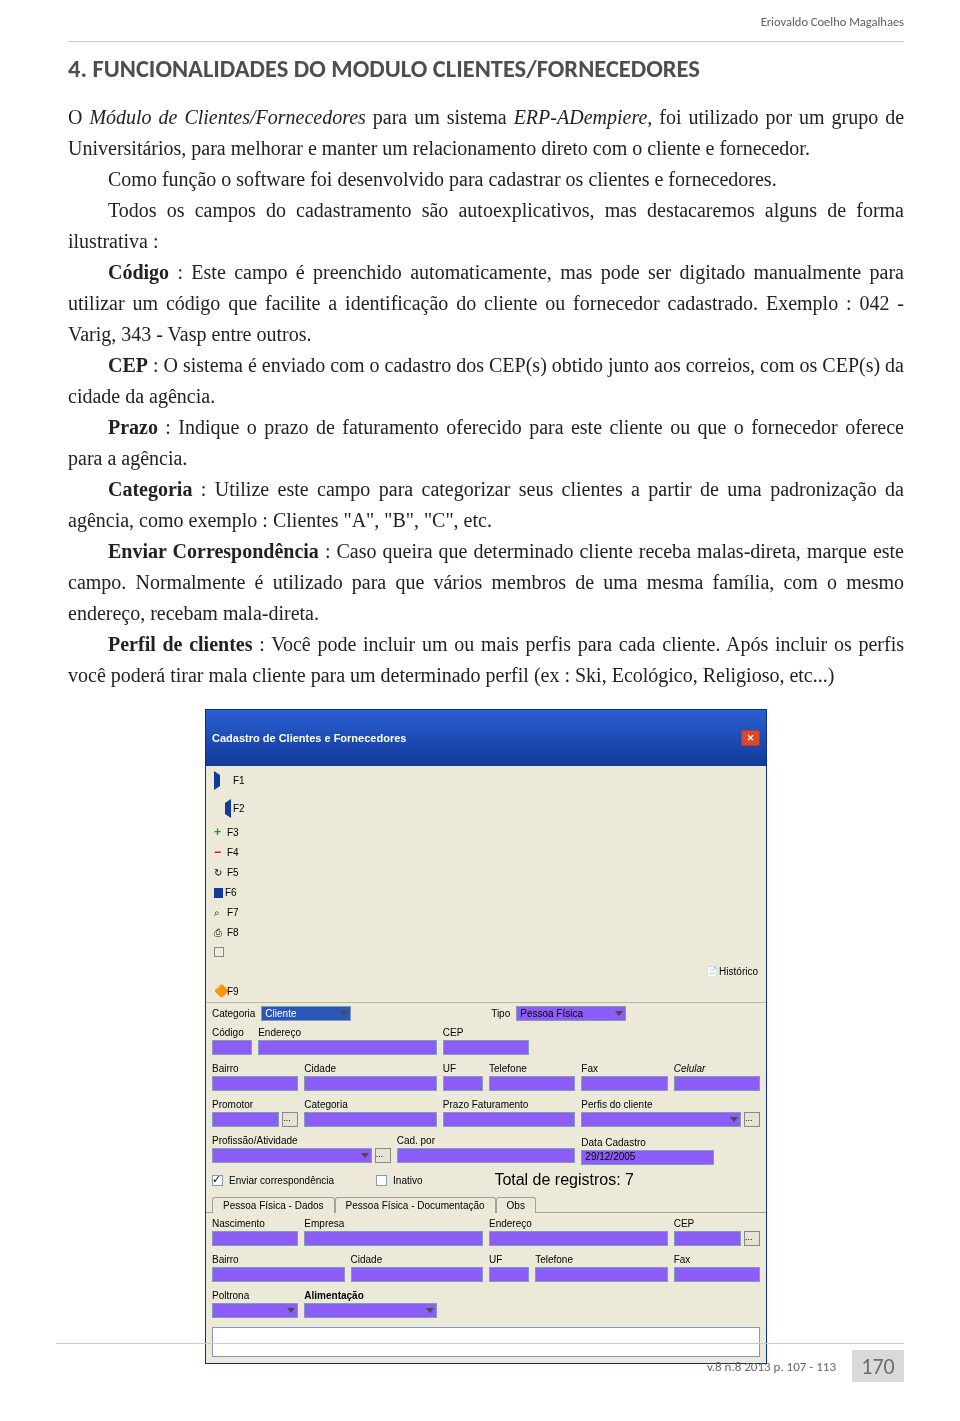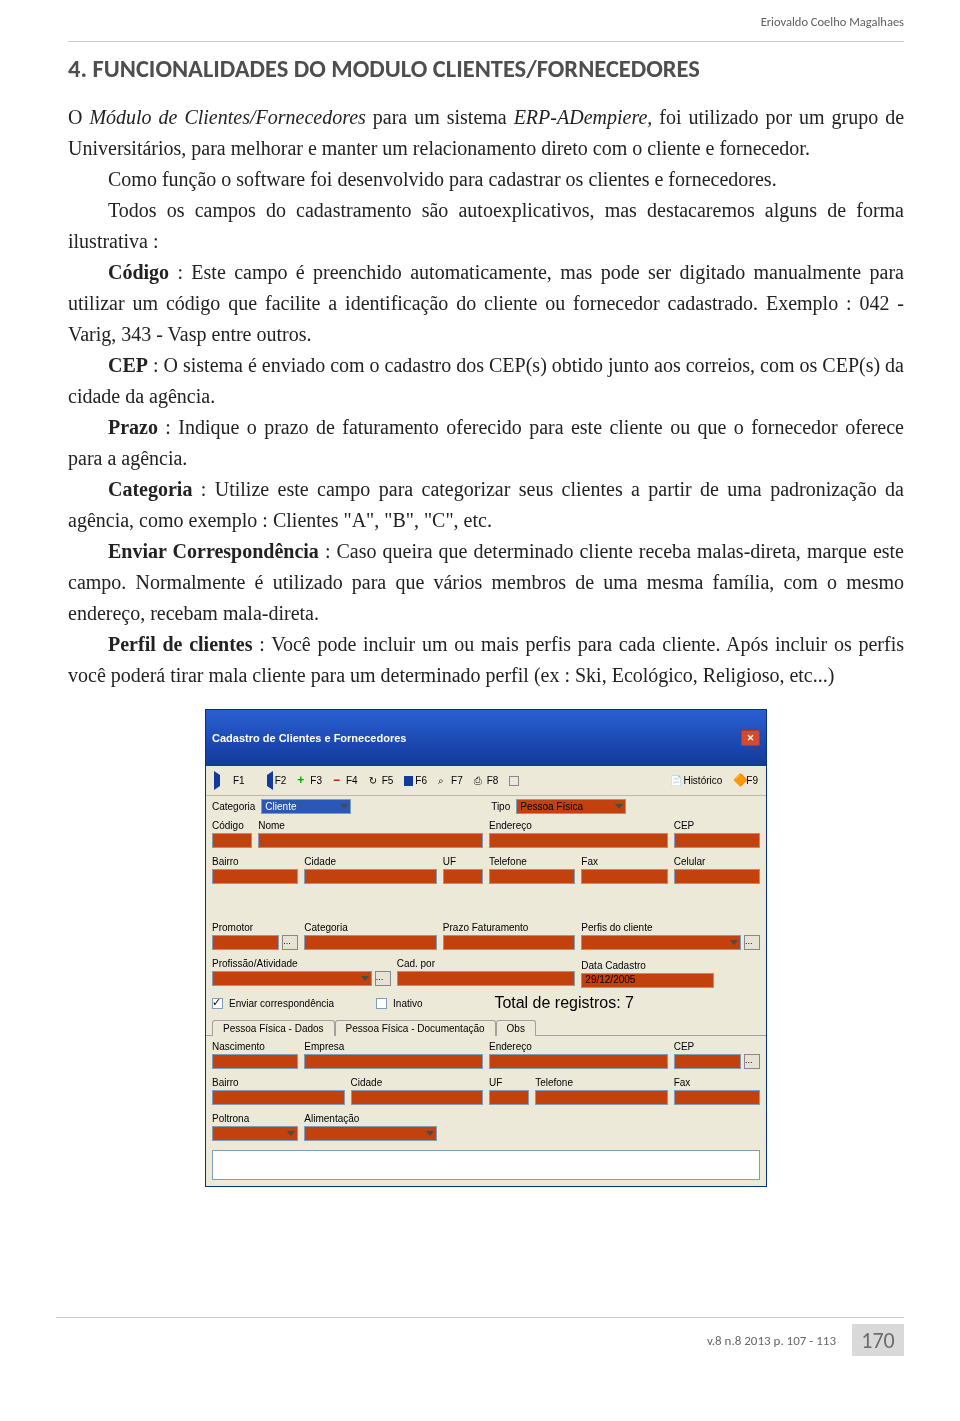--- a/index.html
+++ b/index.html
@@ -86,37 +86,38 @@
       justify-content: center;
       color: #fff;
       font-weight: bold;
       font-size: 9px;
     }
     .toolbar {
       display: flex;
       gap: 7px;
       padding: 4px 6px;
       border-bottom: 1px solid #bcb8a6;
-      align-items: center;
+      align-items: flex-start;
       font-size: 10px;
+      flex-direction: column;
     }
     .tbtn {
       display: inline-flex;
       align-items: center;
       gap: 2px;
       padding: 1px 2px;
       white-space: nowrap;
     }
     .tbtn .ic { width: 11px; height: 11px; display: inline-block; }
     .hist { margin-left: auto; }
     .row { display: flex; align-items: center; gap: 6px; padding: 3px 6px; }
     .lbl { white-space: nowrap; }
     .fld {
       border: 1px solid #7f9db9;
-      background: #c2410c;
+      background: #8b5cf6;
       height: 15px;
       box-sizing: border-box;
       padding: 0 3px;
       font-size: 10px;
       display: inline-flex;
       align-items: center;
     }
     .sel {
       position: relative;
     }
@@ -266,45 +267,44 @@
         <span class="spacer"></span>
         <span class="lbl">Tipo</span>
         <span class="fld sel" style="width:110px;">
             <span>Pessoa Física</span>
           </span>
         <span class="spacer"></span>
       </div>
 
       <div class="grid5">
         <div class="col" style="grid-column:span 1;"><span class="lbl">Código</span><div class="fld"></div></div>
-        <div class="col" style="grid-column:span 5;"><span class="lbl">Nome</span><div class="fld"></div></div>
         <div class="col" style="grid-column:span 4;"><span class="lbl">Endereço</span><div class="fld"></div></div>
         <div class="col" style="grid-column:span 2;"><span class="lbl">CEP</span><div class="fld"></div></div>
       </div>
 
       <div class="grid5">
         <div class="col" style="grid-column:span 2;"><span class="lbl">Bairro</span><div class="fld"></div></div>
         <div class="col" style="grid-column:span 3;"><span class="lbl">Cidade</span><div class="fld"></div></div>
         <div class="col" style="grid-column:span 1;"><span class="lbl">UF</span><div class="fld"></div></div>
         <div class="col" style="grid-column:span 2;"><span class="lbl">Telefone</span><div class="fld"></div></div>
         <div class="col" style="grid-column:span 2;"><span class="lbl">Fax</span><div class="fld"></div></div>
-        <div class="col" style="grid-column:span 2;"><span class="lbl">Celular</span><div class="fld"></div></div>
+        <div class="col" style="grid-column:span 2;font-style:italic;"><span class="lbl">Celular</span><div class="fld"></div></div>
       </div>
 
       <div class="grid5">
         <div class="col" style="grid-column:span 2;">
           <span class="lbl">Promotor</span>
           <div style="display:flex;gap:3px;">
               <div class="fld" style="flex:1;"></div>
               <span class="btn">...</span>
             </div>
         </div>
         <div class="col" style="grid-column:span 3;"><span class="lbl">Categoria</span><div class="fld"></div></div>
         <div class="col" style="grid-column:span 3;"><span class="lbl">Prazo Faturamento</span><div class="fld"></div></div>
-        <div class="col" style="grid-column:span 4;margin-top:30px;">
+        <div class="col" style="grid-column:span 4;">
           <span class="lbl">Perfis do cliente</span>
           <div style="display:flex;gap:3px;">
               <div class="fld sel" style="flex:1;"></div>
               <span class="btn">...</span>
             </div>
         </div>
       </div>
 
       <div class="grid5">
         <div class="col" style="grid-column:span 4;">
@@ -355,21 +355,21 @@
       </div>
       <div class="grid5">
         <div class="col" style="grid-column:span 3;"><span class="lbl">Bairro</span><div class="fld"></div></div>
         <div class="col" style="grid-column:span 3;"><span class="lbl">Cidade</span><div class="fld"></div></div>
         <div class="col" style="grid-column:span 1;"><span class="lbl">UF</span><div class="fld"></div></div>
         <div class="col" style="grid-column:span 3;"><span class="lbl">Telefone</span><div class="fld"></div></div>
         <div class="col" style="grid-column:span 2;"><span class="lbl">Fax</span><div class="fld"></div></div>
       </div>
       <div class="grid5">
         <div class="col" style="grid-column:span 2;"><span class="lbl">Poltrona</span><div class="fld sel"></div></div>
-        <div class="col" style="grid-column:span 3;"><span class="lbl">Alimentação</span><div class="fld sel"></div></div>
+        <div class="col" style="grid-column:span 3;font-weight:bold;"><span class="lbl">Alimentação</span><div class="fld sel"></div></div>
         <div class="col" style="grid-column:span 7;"></div>
       </div>
 
       <div class="foot-area"></div>
     </div>
 
   </div>
 
   <div class="page-footer">
     <span>v.8 n.8 2013 p. 107 - 113</span>

